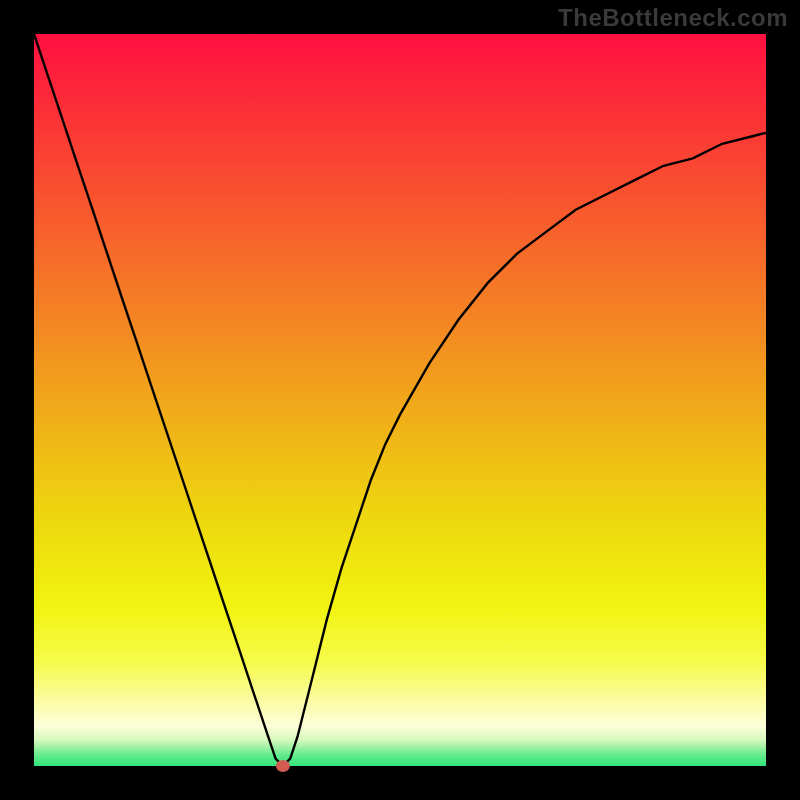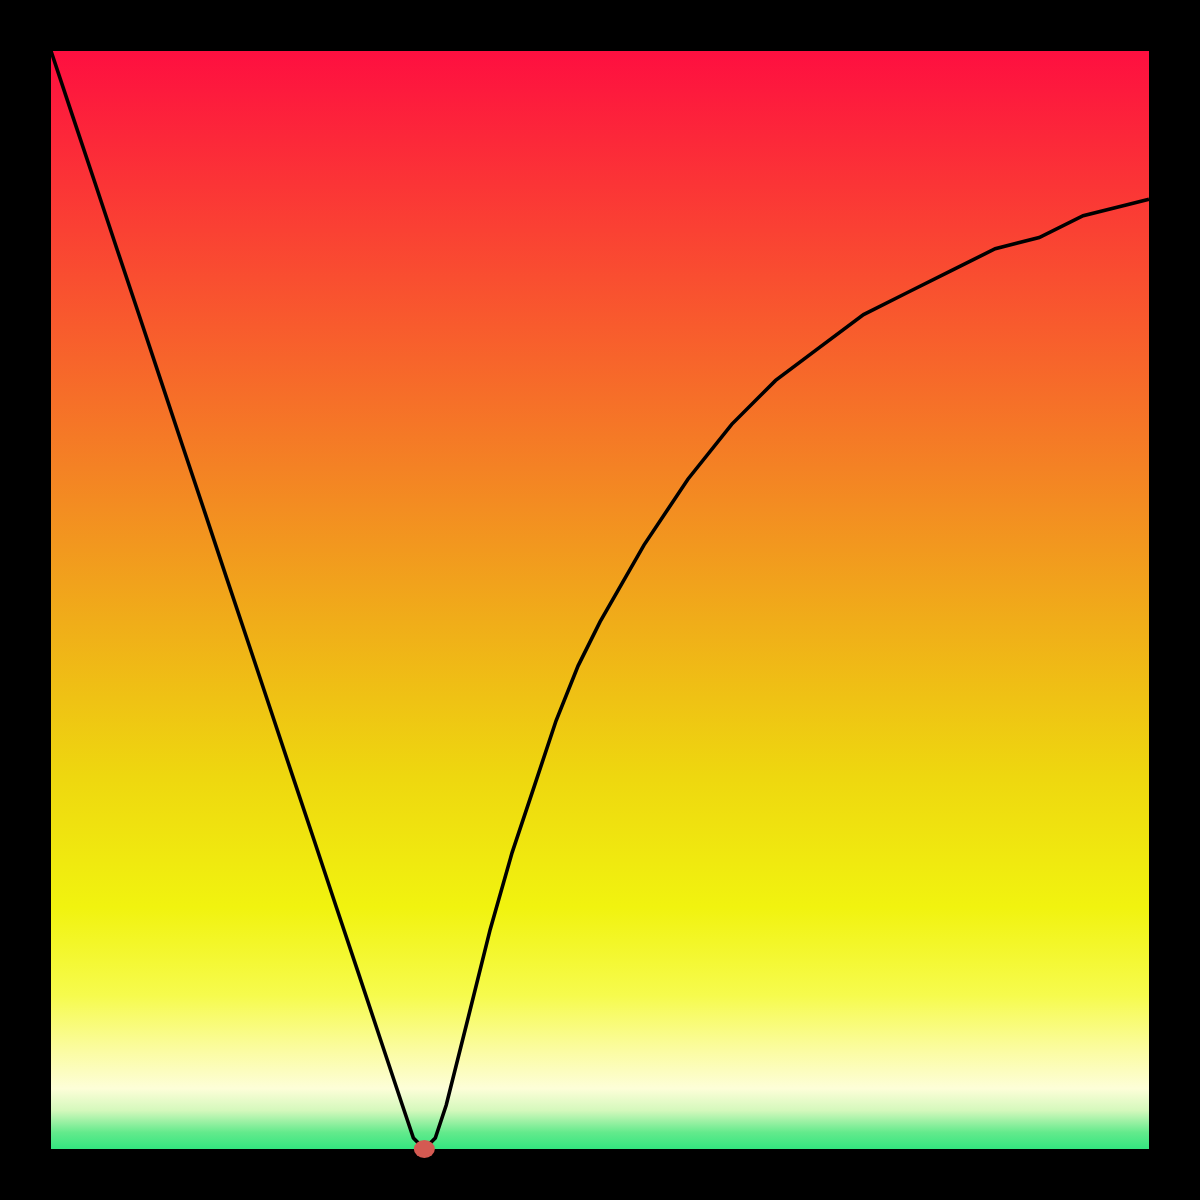--- a/index.html
+++ b/index.html
@@ -26,20 +26,21 @@
     height: 800px;
   }
   svg {
     display: block;
   }
 </style>
 </head>
 <body>
 
 <div class="wrapper">
+  <div class="watermark">TheBottleneck.com</div>
 
   <svg width="800" height="800" viewBox="0 0 800 800">
     <defs>
       <linearGradient id="bg-grad" x1="0" y1="0" x2="0" y2="1">
 
       <stop offset="0%" stop-color="#fe0f40"></stop>
           <stop offset="12%" stop-color="#fb3436"></stop>
           <stop offset="25%" stop-color="#f85b2d"></stop>
           <stop offset="38%" stop-color="#f48224"></stop>
           <stop offset="52%" stop-color="#f0ad19"></stop>

